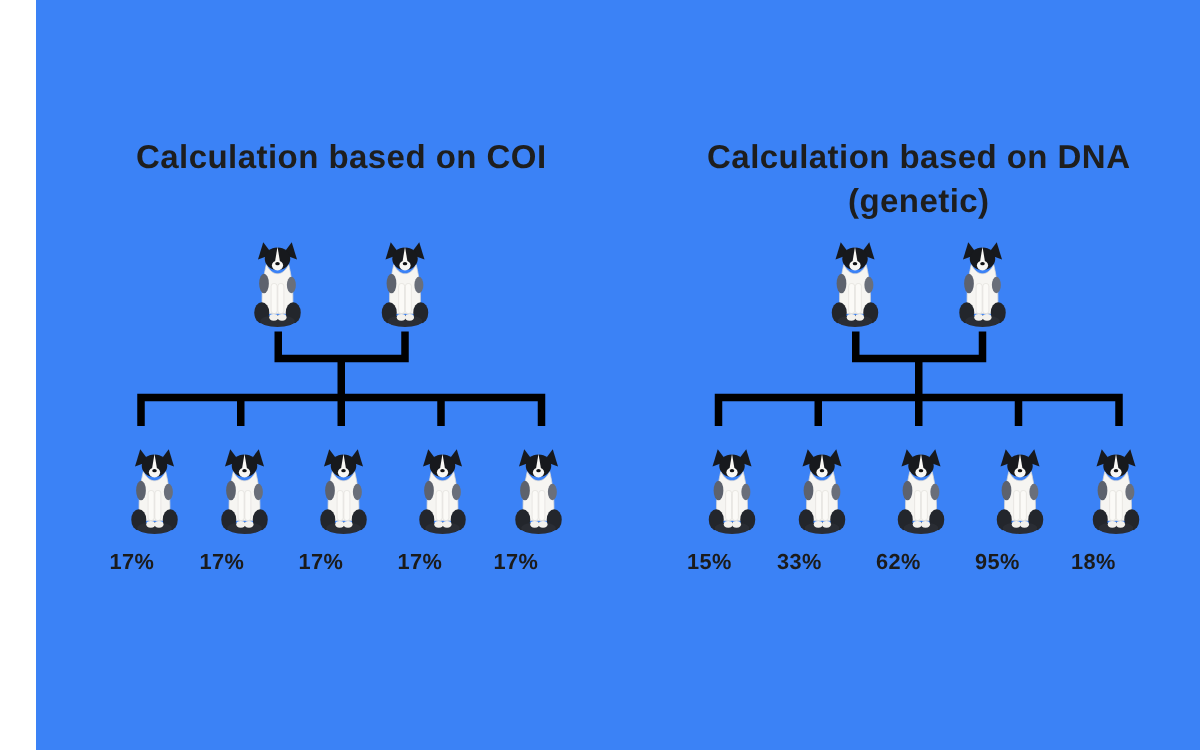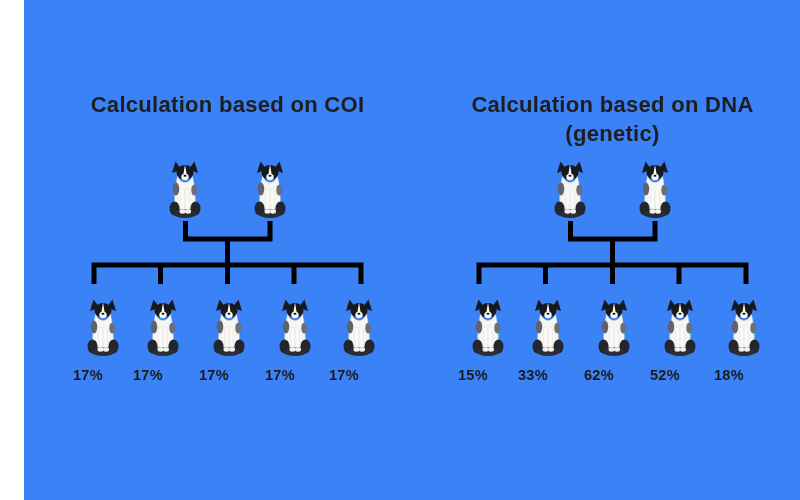--- a/index.html
+++ b/index.html
@@ -150,17 +150,17 @@
       </div>
     <div class="dog off o5">
         <svg viewBox="0 0 64 120">
           <use href="#dog"></use>
         </svg>
       </div>
 
     <div class="pct pl1">15%</div>
     <div class="pct pl2">33%</div>
     <div class="pct pl3">62%</div>
-    <div class="pct pl4">52%</div>
+    <div class="pct pl4">95%</div>
     <div class="pct pl5">18%</div>
   </section>
 
 </div>
 
 </body></html>

